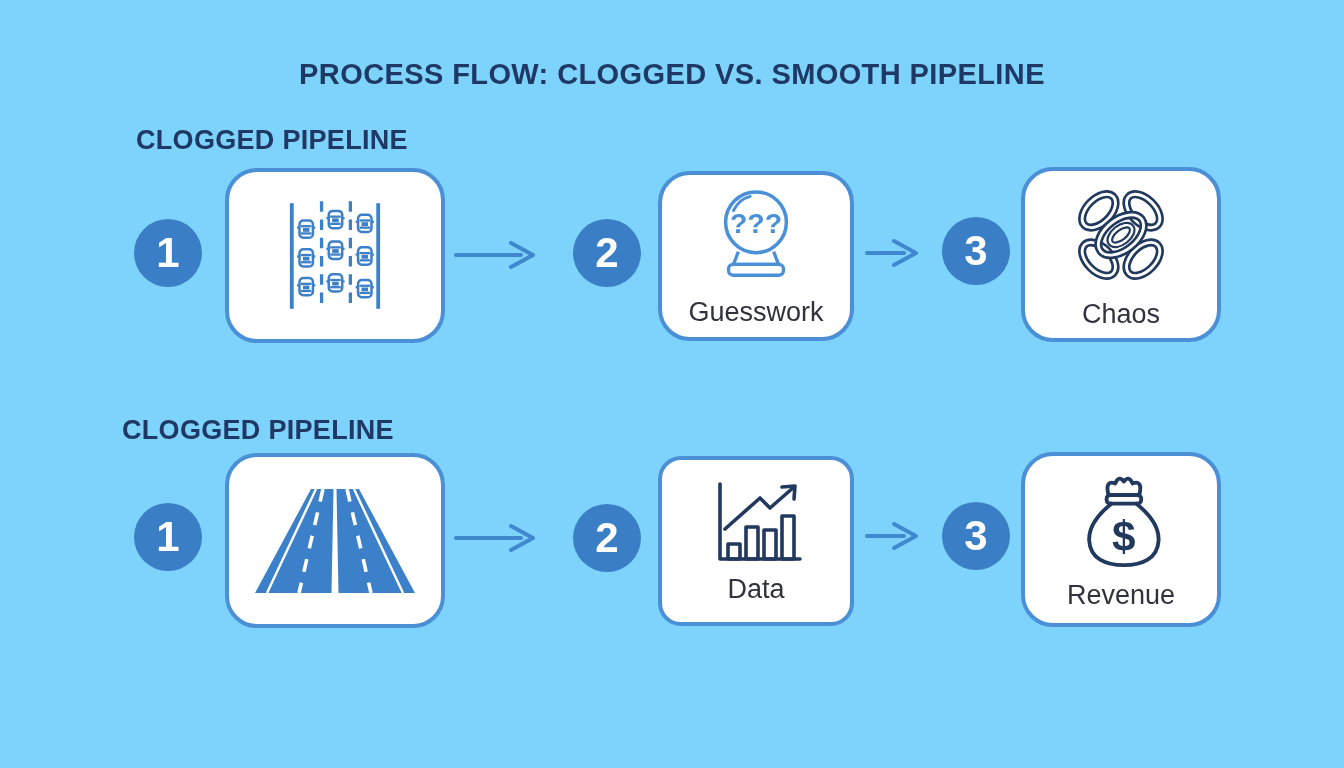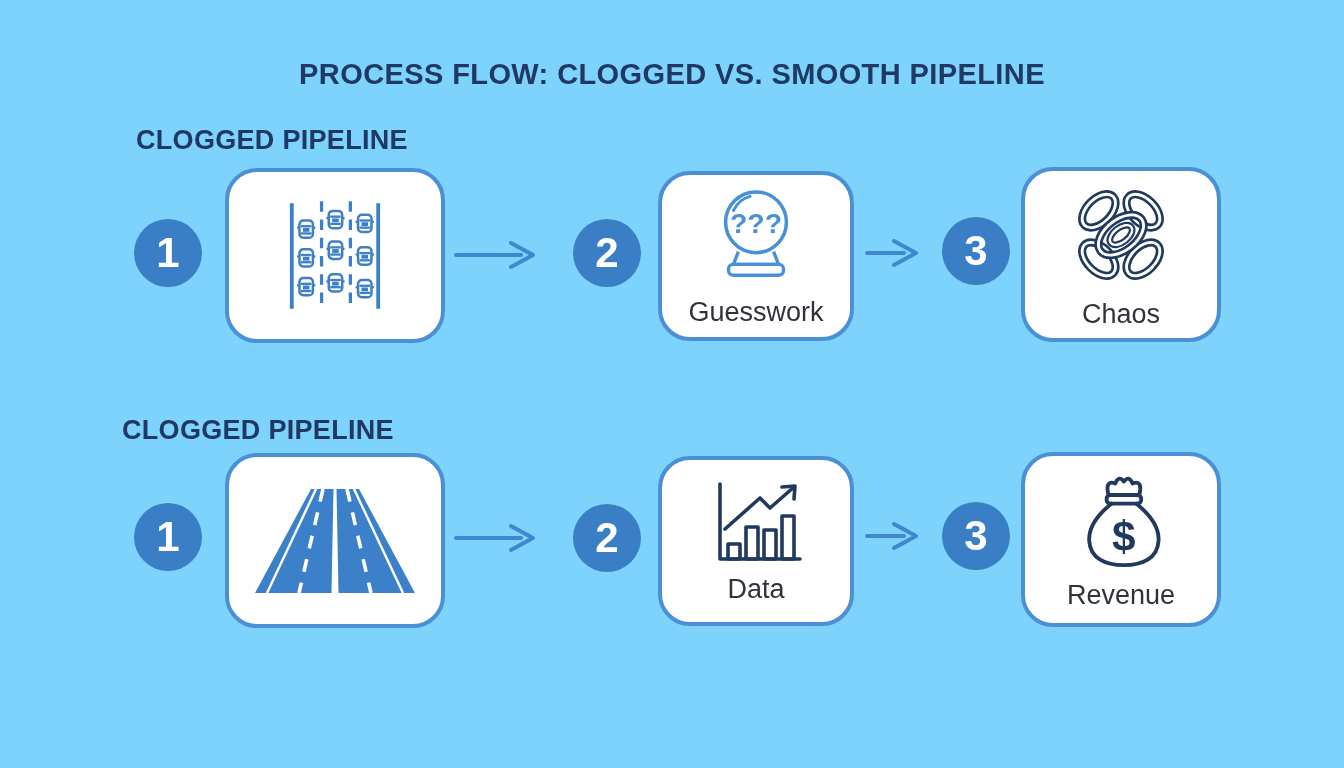--- a/index.html
+++ b/index.html
@@ -141,21 +141,21 @@
 
   <div class="arrow" style="left:453px;top:518px;">
     <svg width="92" height="40" viewBox="0 0 92 40" fill="none" stroke="#3f87ce" stroke-width="4" stroke-linecap="round" stroke-linejoin="round">
       <line x1="3" y1="20" x2="68" y2="20"></line>
       <polyline points="58,8 80,20 58,32"></polyline>
     </svg>
   </div>
 
   <div class="num-circle" style="left:573px;top:504px;">2</div>
 
-  <div class="step-box" style="left:658px;top:456px;width:196px;height:170px;">
+  <div class="step-box" style="left:658px;top:456px;width:196px;height:170px;border-radius:23px;">
     <span>
       <svg width="92" height="84" viewBox="0 0 92 84" fill="none" stroke="#22395e" stroke-width="3.6" stroke-linecap="round" stroke-linejoin="round">
         <polyline points="10,4 10,79 90,79"></polyline>
         <rect x="18" y="64" width="12" height="15"></rect>
         <rect x="36" y="47" width="12" height="32"></rect>
         <rect x="54" y="50" width="12" height="29"></rect>
         <rect x="72" y="36" width="12" height="43"></rect>
         <polyline points="15,49 50,18 60,28 84,7"></polyline>
         <path d="M 72 7 L 85 6 L 84 19"></path>
       </svg>

